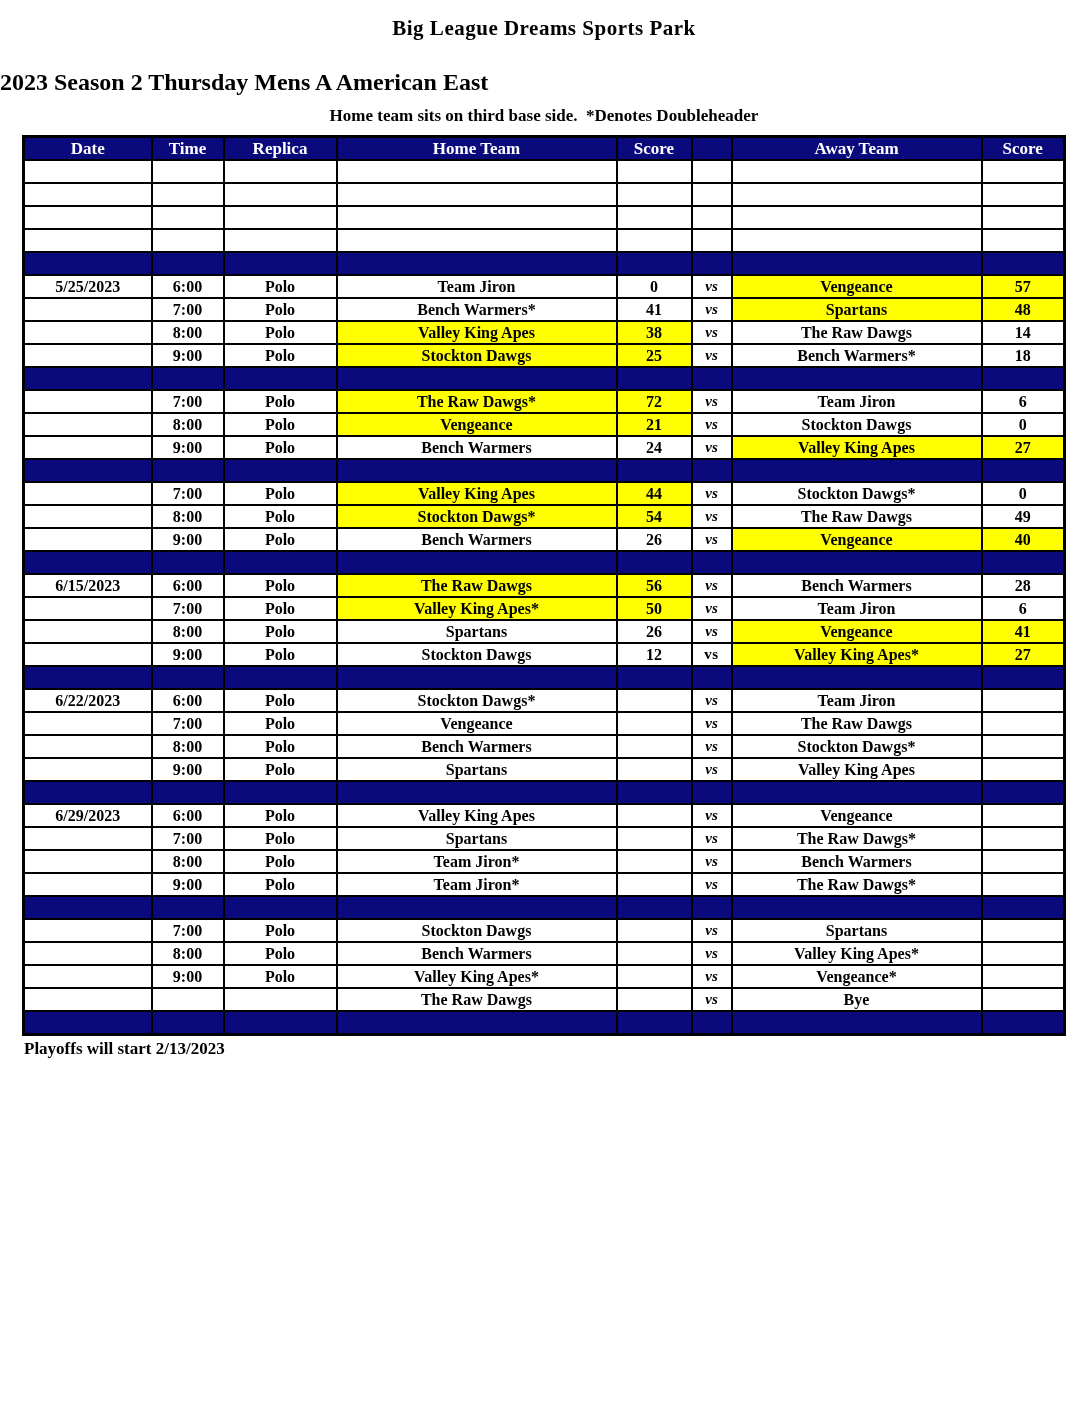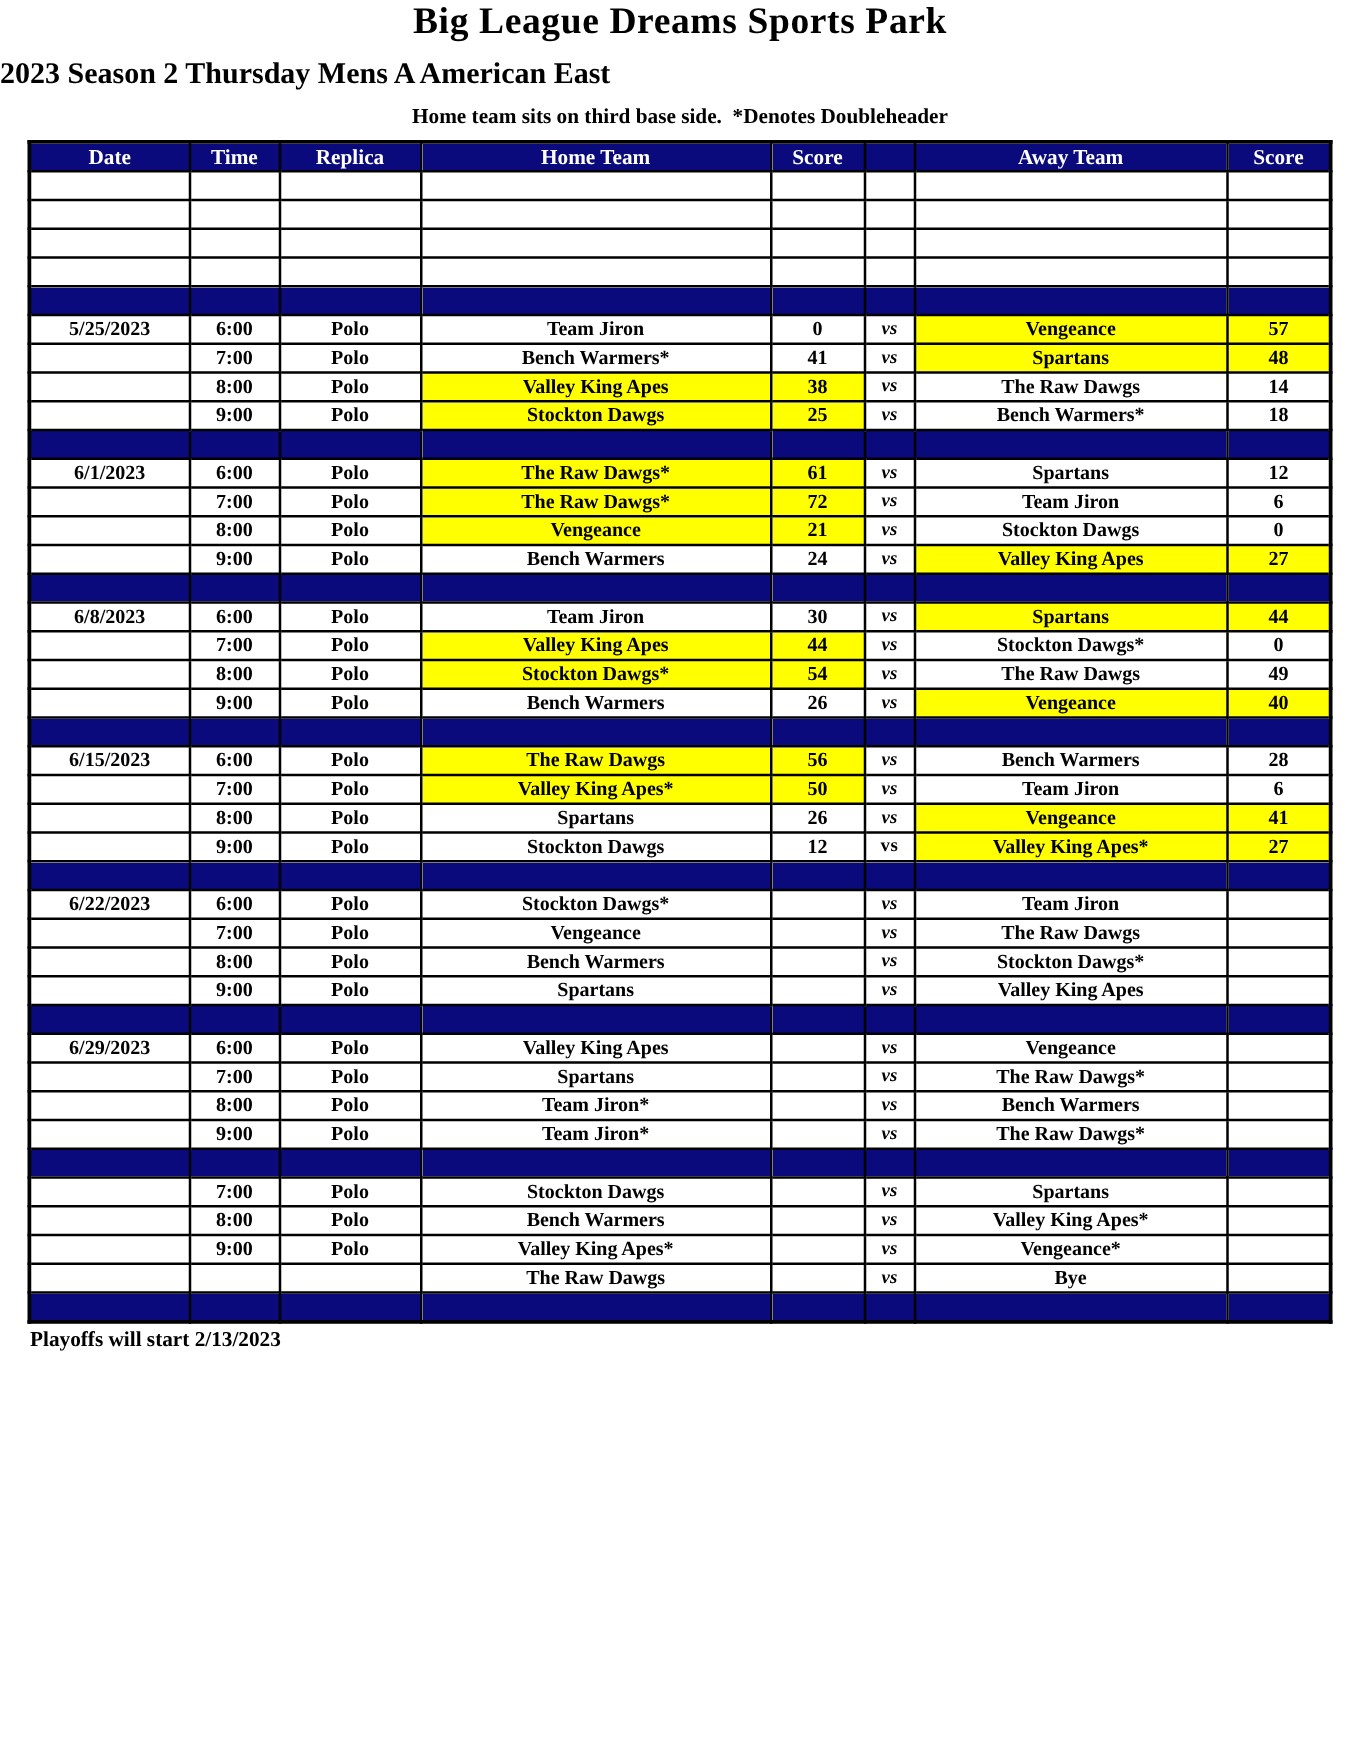--- a/index.html
+++ b/index.html
@@ -15,22 +15,22 @@
   body {
     width: 1088px;
     height: 1408px;
     font-family: "Liberation Serif", "DejaVu Serif", serif;
     color: #000;
     position: relative;
   }
   .title {
     text-align: center;
     font-weight: bold;
-    font-size: 30px;
-    margin: 0;
+    font-size: 21px;
+    margin: 16px;
     letter-spacing: 0.5px;
   }
   .subtitle {
     text-align: left;
     font-weight: bold;
     font-size: 24px;
     margin: 0;
     padding-top: 12px;
   }
   .note {
@@ -209,30 +209,20 @@
         <td class="sep"></td>
         <td class="sep"></td>
         <td class="sep"></td>
         <td class="sep"></td>
         <td class="sep"></td>
         <td class="sep"></td>
         <td class="sep"></td>
         <td class="sep"></td>
       </tr>
       <tr>
-        <td>6/1/2023</td>
-        <td>6:00</td>
-        <td>Polo</td>
-        <td class="win">The Raw Dawgs*</td>
-        <td class="win">61</td>
-        <td class="vs">vs</td>
-        <td>Spartans</td>
-        <td>12</td>
-      </tr>
-      <tr>
         <td></td>
         <td>7:00</td>
         <td>Polo</td>
         <td class="win">The Raw Dawgs*</td>
         <td class="win">72</td>
         <td class="vs">vs</td>
         <td>Team Jiron</td>
         <td>6</td>
       </tr>
       <tr>
@@ -257,30 +247,20 @@
       </tr>
       <tr class="sep">
         <td class="sep"></td>
         <td class="sep"></td>
         <td class="sep"></td>
         <td class="sep"></td>
         <td class="sep"></td>
         <td class="sep"></td>
         <td class="sep"></td>
         <td class="sep"></td>
-      </tr>
-      <tr>
-        <td>6/8/2023</td>
-        <td>6:00</td>
-        <td>Polo</td>
-        <td>Team Jiron</td>
-        <td>30</td>
-        <td class="vs">vs</td>
-        <td class="win">Spartans</td>
-        <td class="win">44</td>
       </tr>
       <tr>
         <td></td>
         <td>7:00</td>
         <td>Polo</td>
         <td class="win">Valley King Apes</td>
         <td class="win">44</td>
         <td class="vs">vs</td>
         <td>Stockton Dawgs*</td>
         <td>0</td>

